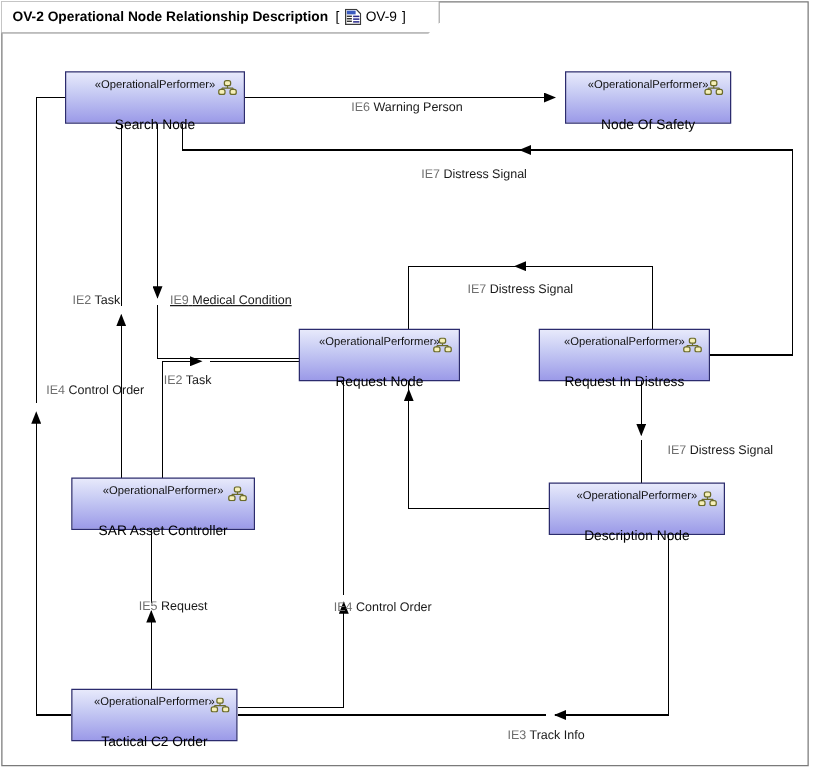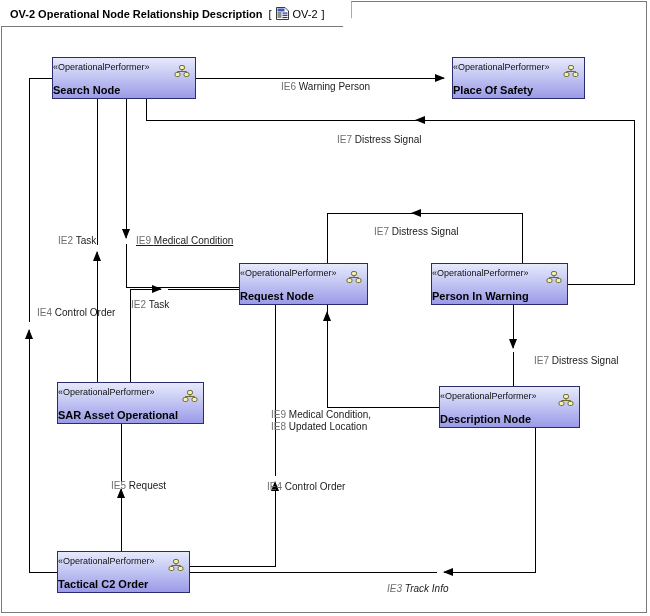--- a/index.html
+++ b/index.html
@@ -67,35 +67,36 @@
   }
 
   
   .node {
     position: absolute;
     box-sizing: border-box;
     border: 1px solid #2b2b6e;
     background: linear-gradient(180deg, #e7e9fb 0%, #c9cdf4 38%, #9b9ae8 100%);
     display: flex;
     flex-direction: column;
+    align-items: center;
     justify-content: flex-start;
     padding-top: 4px;
   }
   .node .stereo {
     font-size: 9px;
     color: #101010;
     line-height: 11px;
     white-space: nowrap;
   }
   .node .nname {
     font-size: 11px;
-    font-weight: bold;
+    font-weight: normal;
     color: #000000;
     line-height: 14px;
-    margin-top: 10px;
+    margin-top: 20px;
     white-space: nowrap;
   }
   .node .perf-icon {
     position: absolute;
     right: 5px;
     top: 5px;
     width: 16px;
     height: 12px;
   }
 
@@ -132,21 +133,21 @@
           <path d="M0.5 0.5 H9 L12.5 4 V12.5 H0.5 Z" fill="#ffffff" stroke="#3a3a3a" stroke-width="1"></path>
           <rect x="1.5" y="1.5" width="7" height="3" fill="#3b5bbf"></rect>
           <rect x="1.5" y="5.5" width="4" height="1" fill="#1b1b1b"></rect>
           <rect x="1.5" y="7.5" width="4" height="1" fill="#1b1b1b"></rect>
           <rect x="1.5" y="9.5" width="4" height="1" fill="#1b1b1b"></rect>
           <rect x="6.5" y="5.5" width="5" height="1.2" fill="#2a2a8a"></rect>
           <rect x="6.5" y="7.7" width="5" height="1.2" fill="#2a2a8a"></rect>
           <rect x="6.5" y="9.9" width="5" height="1.2" fill="#2a2a8a"></rect>
         </svg>
       </span>
-      <span>OV-2</span>
+      <span>OV-9</span>
       <span>]</span>
     </span>
   </div>
 
   <svg class="wires">
     <defs>
       <marker id="ahead" markerWidth="10" markerHeight="8" refX="9" refY="4" orient="auto" markerUnits="userSpaceOnUse">
         <path d="M0,0 L10,4 L0,8 z" fill="#000000"></path>
       </marker>
     </defs>
@@ -199,21 +200,21 @@
         <rect x="5.5" y="0.5" width="5" height="4" rx="1.6" fill="#f6f0b8" stroke="#6b6b2a"></rect>
         <path d="M8,4.5 L8,6.5 M3.5,6.5 L12.5,6.5 M3.5,6.5 L3.5,7.5 M12.5,6.5 L12.5,7.5" stroke="#6b6b2a" fill="none"></path>
         <rect x="1" y="7.5" width="5" height="4" rx="1.6" fill="#f6f0b8" stroke="#6b6b2a"></rect>
         <rect x="10" y="7.5" width="5" height="4" rx="1.6" fill="#f6f0b8" stroke="#6b6b2a"></rect>
       </svg>
     </span>
   </div>
 
   <div class="node" style="left:452px; top:57px; width:133px; height:42px;">
     <span class="stereo">«OperationalPerformer»</span>
-    <span class="nname">Place Of Safety</span>
+    <span class="nname">Node Of Safety</span>
     <span class="perf-icon">
       <svg width="16" height="12" viewBox="0 0 16 12">
         <rect x="5.5" y="0.5" width="5" height="4" rx="1.6" fill="#f6f0b8" stroke="#6b6b2a"></rect>
         <path d="M8,4.5 L8,6.5 M3.5,6.5 L12.5,6.5 M3.5,6.5 L3.5,7.5 M12.5,6.5 L12.5,7.5" stroke="#6b6b2a" fill="none"></path>
         <rect x="1" y="7.5" width="5" height="4" rx="1.6" fill="#f6f0b8" stroke="#6b6b2a"></rect>
         <rect x="10" y="7.5" width="5" height="4" rx="1.6" fill="#f6f0b8" stroke="#6b6b2a"></rect>
       </svg>
     </span>
   </div>
 
@@ -225,34 +226,34 @@
         <rect x="5.5" y="0.5" width="5" height="4" rx="1.6" fill="#f6f0b8" stroke="#6b6b2a"></rect>
         <path d="M8,4.5 L8,6.5 M3.5,6.5 L12.5,6.5 M3.5,6.5 L3.5,7.5 M12.5,6.5 L12.5,7.5" stroke="#6b6b2a" fill="none"></path>
         <rect x="1" y="7.5" width="5" height="4" rx="1.6" fill="#f6f0b8" stroke="#6b6b2a"></rect>
         <rect x="10" y="7.5" width="5" height="4" rx="1.6" fill="#f6f0b8" stroke="#6b6b2a"></rect>
       </svg>
     </span>
   </div>
 
   <div class="node" style="left:431px; top:263px; width:137px; height:42px;">
     <span class="stereo">«OperationalPerformer»</span>
-    <span class="nname">Person In Warning</span>
+    <span class="nname">Request In Distress</span>
     <span class="perf-icon">
       <svg width="16" height="12" viewBox="0 0 16 12">
         <rect x="5.5" y="0.5" width="5" height="4" rx="1.6" fill="#f6f0b8" stroke="#6b6b2a"></rect>
         <path d="M8,4.5 L8,6.5 M3.5,6.5 L12.5,6.5 M3.5,6.5 L3.5,7.5 M12.5,6.5 L12.5,7.5" stroke="#6b6b2a" fill="none"></path>
         <rect x="1" y="7.5" width="5" height="4" rx="1.6" fill="#f6f0b8" stroke="#6b6b2a"></rect>
         <rect x="10" y="7.5" width="5" height="4" rx="1.6" fill="#f6f0b8" stroke="#6b6b2a"></rect>
       </svg>
     </span>
   </div>
 
   <div class="node" style="left:57px; top:382px; width:147px; height:42px;">
     <span class="stereo">«OperationalPerformer»</span>
-    <span class="nname">SAR Asset Operational</span>
+    <span class="nname">SAR Asset Controller</span>
     <span class="perf-icon">
       <svg width="16" height="12" viewBox="0 0 16 12">
         <rect x="5.5" y="0.5" width="5" height="4" rx="1.6" fill="#f6f0b8" stroke="#6b6b2a"></rect>
         <path d="M8,4.5 L8,6.5 M3.5,6.5 L12.5,6.5 M3.5,6.5 L3.5,7.5 M12.5,6.5 L12.5,7.5" stroke="#6b6b2a" fill="none"></path>
         <rect x="1" y="7.5" width="5" height="4" rx="1.6" fill="#f6f0b8" stroke="#6b6b2a"></rect>
         <rect x="10" y="7.5" width="5" height="4" rx="1.6" fill="#f6f0b8" stroke="#6b6b2a"></rect>
       </svg>
     </span>
   </div>
 
@@ -315,39 +316,29 @@
   <div class="elabel" style="left:131px; top:299px;">
     <span class="pfx">IE2</span>
     <span>Task</span>
   </div>
 
   <div class="elabel" style="left:534px; top:355px;">
     <span class="pfx">IE7</span>
     <span>Distress Signal</span>
   </div>
 
-  <div class="elabel" style="left:271px; top:409px;">
-    <div>
-      <span class="pfx">IE9</span>
-      <span>Medical Condition,</span>
-    </div>
-    <div>
-      <span class="pfx">IE8</span>
-      <span>Updated Location</span>
-    </div>
-  </div>
 
   <div class="elabel" style="left:111px; top:480px;">
     <span class="pfx">IE5</span>
     <span>Request</span>
   </div>
 
   <div class="elabel" style="left:267px; top:481px;">
     <span class="pfx">IE4</span>
     <span>Control Order</span>
   </div>
 
-  <div class="elabel" style="left:387px; top:583px;font-style:italic;">
+  <div class="elabel" style="left:406px; top:583px;">
     <span class="pfx">IE3</span>
     <span>Track Info</span>
   </div>
 
 </div>
 
 </body></html>

